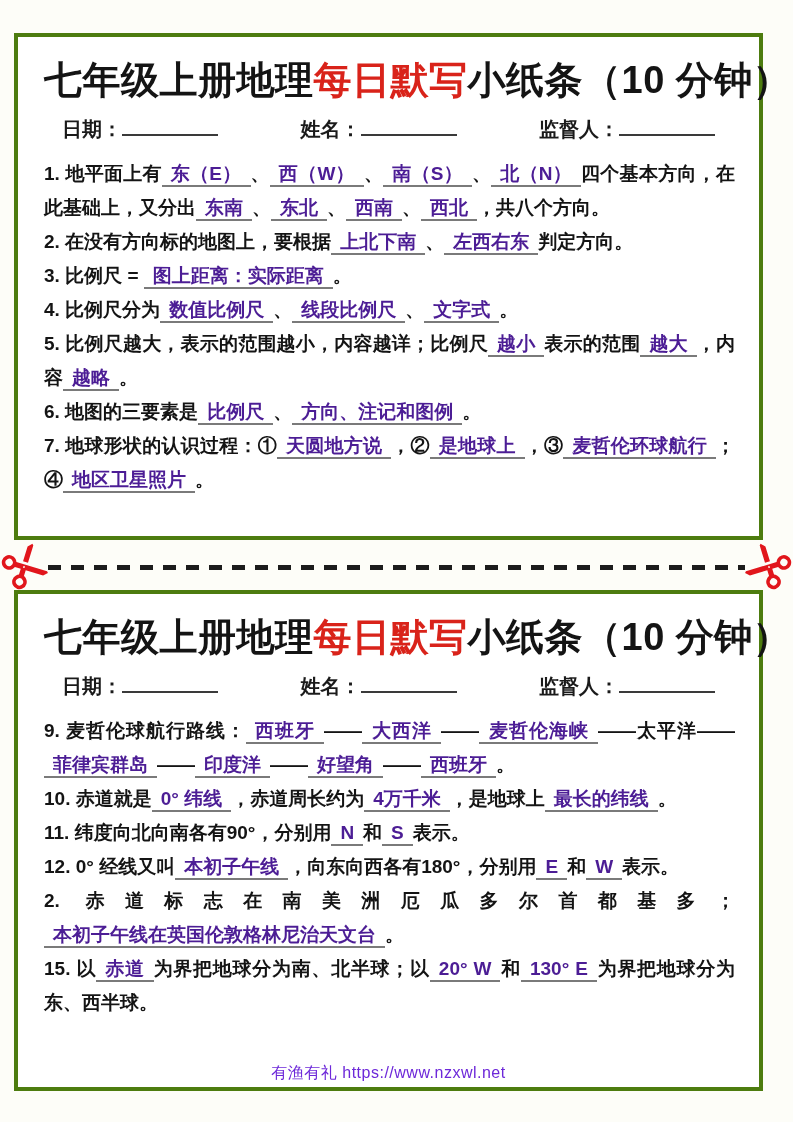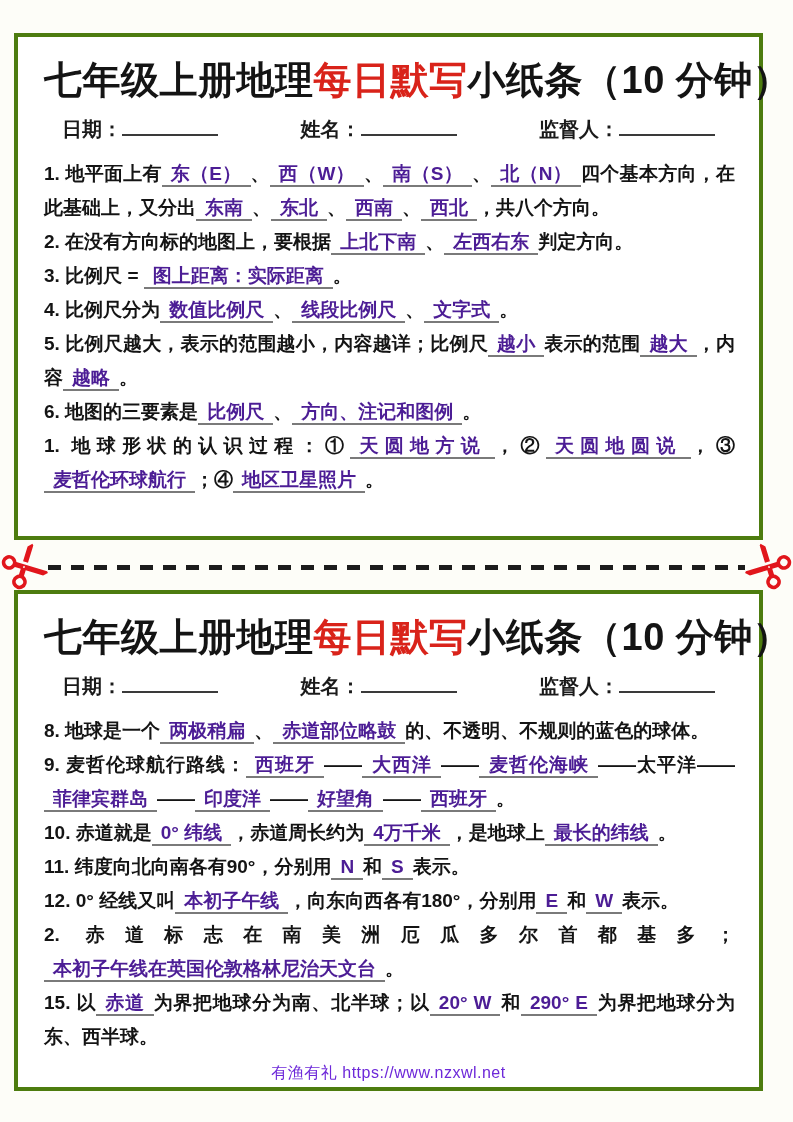--- a/index.html
+++ b/index.html
@@ -88,21 +88,21 @@
       <span class="field"><span>姓名：</span><span class="blank"></span></span>
       <span class="field"><span>监督人：</span><span class="blank"></span></span>
     </div>
     <div class="questions">
         <p class="question"><span class="plain">1. 地平面上有</span><span class="ans">东（E）</span><span class="plain">、</span><span class="ans">西（W）</span><span class="plain">、</span><span class="ans">南（S）</span><span class="plain">、</span><span class="ans">北（N）</span><span class="plain">四个基本方向，在此基础上，又分出</span><span class="ans">东南</span><span class="plain">、</span><span class="ans">东北</span><span class="plain">、</span><span class="ans">西南</span><span class="plain">、</span><span class="ans">西北</span><span class="plain">，共八个方向。</span></p>
         <p class="question"><span class="plain">2. 在没有方向标的地图上，要根据</span><span class="ans">上北下南</span><span class="plain">、</span><span class="ans">左西右东</span><span class="plain">判定方向。</span></p>
         <p class="question"><span class="plain">3. 比例尺 = </span><span class="ans">图上距离：实际距离</span><span class="plain">。</span></p>
         <p class="question"><span class="plain">4. 比例尺分为</span><span class="ans">数值比例尺</span><span class="plain">、</span><span class="ans">线段比例尺</span><span class="plain">、</span><span class="ans">文字式</span><span class="plain">。</span></p>
         <p class="question"><span class="plain">5. 比例尺越大，表示的范围越小，内容越详；比例尺</span><span class="ans">越小</span><span class="plain">表示的范围</span><span class="ans">越大</span><span class="plain">，内容</span><span class="ans">越略</span><span class="plain">。</span></p>
         <p class="question"><span class="plain">6. 地图的三要素是</span><span class="ans">比例尺</span><span class="plain">、</span><span class="ans">方向、注记和图例</span><span class="plain">。</span></p>
-        <p class="question"><span class="plain">1. 地球形状的认识过程：①</span><span class="ans">天圆地方说</span><span class="plain">，②</span><span class="ans">天圆地圆说</span><span class="plain">，③</span><span class="ans">麦哲伦环球航行</span><span class="plain">；④</span><span class="ans">地区卫星照片</span><span class="plain">。</span></p>
+        <p class="question"><span class="plain">7. 地球形状的认识过程：①</span><span class="ans">天圆地方说</span><span class="plain">，②</span><span class="ans">是地球上</span><span class="plain">，③</span><span class="ans">麦哲伦环球航行</span><span class="plain">；④</span><span class="ans">地区卫星照片</span><span class="plain">。</span></p>
       </div>
   </div>
 
   <div class="cutline">
     <svg class="scissors scissors-left" viewBox="0 0 24 24" fill="#e1161c">
       <path d="M9.64,7.64C9.87,7.14 10,6.59 10,6A4,4 0 0,0 6,2A4,4 0 0,0 2,6A4,4 0 0,0 6,10C6.59,10 7.14,9.87 7.64,9.64L10,12L7.64,14.36C7.14,14.13 6.59,14 6,14A4,4 0 0,0 2,18A4,4 0 0,0 6,22A4,4 0 0,0 10,18C10,17.41 9.87,16.86 9.64,16.36L12,14L19,21H22V20L9.64,7.64M6,8A2,2 0 0,1 4,6A2,2 0 0,1 6,4A2,2 0 0,1 8,6A2,2 0 0,1 6,8M6,20A2,2 0 0,1 4,18A2,2 0 0,1 6,16A2,2 0 0,1 8,18A2,2 0 0,1 6,20M12,12.5A0.5,0.5 0 0,1 11.5,12A0.5,0.5 0 0,1 12,11.5A0.5,0.5 0 0,1 12.5,12A0.5,0.5 0 0,1 12,12.5M19,3L13,9L15,11L22,4V3H19Z"></path>
     </svg>
     <div class="dash"></div>
     <svg class="scissors scissors-right" viewBox="0 0 24 24" fill="#e1161c">
       <path d="M9.64,7.64C9.87,7.14 10,6.59 10,6A4,4 0 0,0 6,2A4,4 0 0,0 2,6A4,4 0 0,0 6,10C6.59,10 7.14,9.87 7.64,9.64L10,12L7.64,14.36C7.14,14.13 6.59,14 6,14A4,4 0 0,0 2,18A4,4 0 0,0 6,22A4,4 0 0,0 10,18C10,17.41 9.87,16.86 9.64,16.36L12,14L19,21H22V20L9.64,7.64M6,8A2,2 0 0,1 4,6A2,2 0 0,1 6,4A2,2 0 0,1 8,6A2,2 0 0,1 6,8M6,20A2,2 0 0,1 4,18A2,2 0 0,1 6,16A2,2 0 0,1 8,18A2,2 0 0,1 6,20M12,12.5A0.5,0.5 0 0,1 11.5,12A0.5,0.5 0 0,1 12,11.5A0.5,0.5 0 0,1 12.5,12A0.5,0.5 0 0,1 12,12.5M19,3L13,9L15,11L22,4V3H19Z"></path>
@@ -110,24 +110,23 @@
   </div>
 
   <div class="card card-2">
     <h1 class="title"><span>七年级上册地理</span><span class="hl">每日默写</span><span>小纸条（10 分钟）</span></h1>
     <div class="fields">
       <span class="field"><span>日期：</span><span class="blank"></span></span>
       <span class="field"><span>姓名：</span><span class="blank"></span></span>
       <span class="field"><span>监督人：</span><span class="blank"></span></span>
     </div>
     <div class="questions">
-        <p class="question"><span class="plain">8. 地球是一个</span><span class="ans">两极稍扁</span><span class="plain">、</span><span class="ans">赤道部位略鼓</span><span class="plain">的、不透明、不规则的蓝色的球体。</span></p>
         <p class="question"><span class="plain">9. 麦哲伦球航行路线：</span><span class="ans">西班牙</span><span class="plain">——</span><span class="ans">大西洋</span><span class="plain">——</span><span class="ans">麦哲伦海峡</span><span class="plain">——太平洋——</span><span class="ans">菲律宾群岛</span><span class="plain">——</span><span class="ans">印度洋</span><span class="plain">——</span><span class="ans">好望角</span><span class="plain">——</span><span class="ans">西班牙</span><span class="plain">。</span></p>
         <p class="question"><span class="plain">10. 赤道就是</span><span class="ans">0° 纬线</span><span class="plain">，赤道周长约为</span><span class="ans">4万千米</span><span class="plain">，是地球上</span><span class="ans">最长的纬线</span><span class="plain">。</span></p>
         <p class="question"><span class="plain">11. 纬度向北向南各有90°，分别用</span><span class="ans">N</span><span class="plain">和</span><span class="ans">S</span><span class="plain">表示。</span></p>
         <p class="question"><span class="plain">12. 0° 经线又叫</span><span class="ans">本初子午线</span><span class="plain">，向东向西各有180°，分别用</span><span class="ans">E</span><span class="plain">和</span><span class="ans">W</span><span class="plain">表示。</span></p>
         <p class="question"><span class="plain">2. 赤道标志在南美洲厄瓜多尔首都基多；</span><span class="ans">本初子午线在英国伦敦格林尼治天文台</span><span class="plain">。</span></p>
-        <p class="question"><span class="plain">15. 以</span><span class="ans">赤道</span><span class="plain">为界把地球分为南、北半球；以</span><span class="ans">20° W</span><span class="plain">和</span><span class="ans">290° E</span><span class="plain">为界把地球分为东、西半球。</span></p>
+        <p class="question"><span class="plain">15. 以</span><span class="ans">赤道</span><span class="plain">为界把地球分为南、北半球；以</span><span class="ans">20° W</span><span class="plain">和</span><span class="ans">130° E</span><span class="plain">为界把地球分为东、西半球。</span></p>
       </div>
     <div class="footer">有渔有礼 https://www.nzxwl.net</div>
   </div>
 
 </div>
 
 </body></html>

